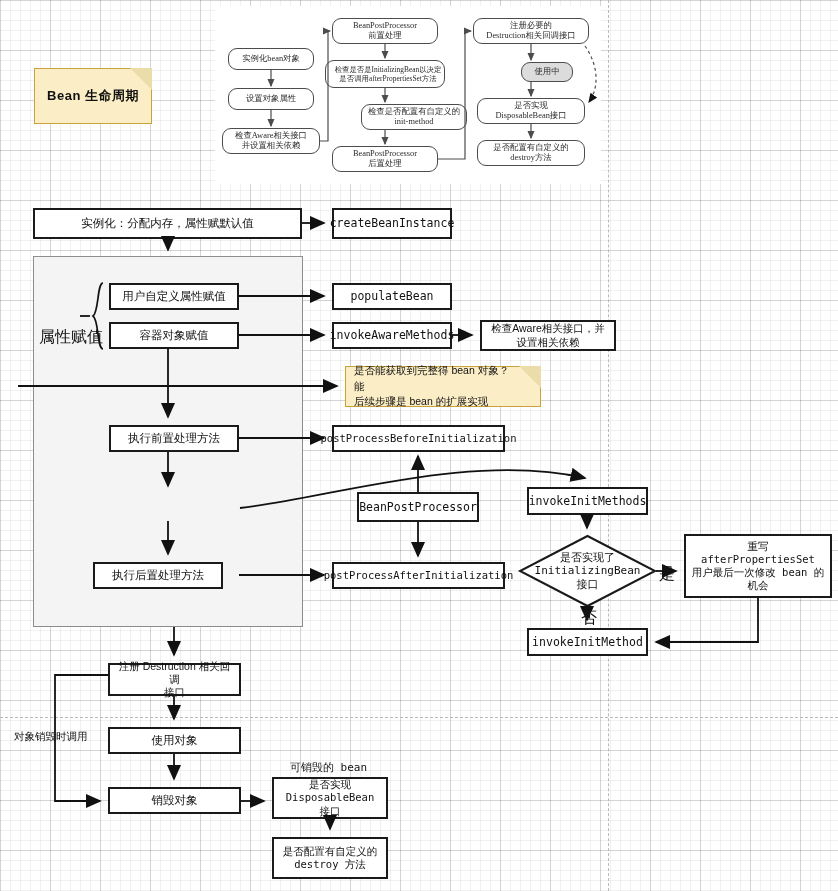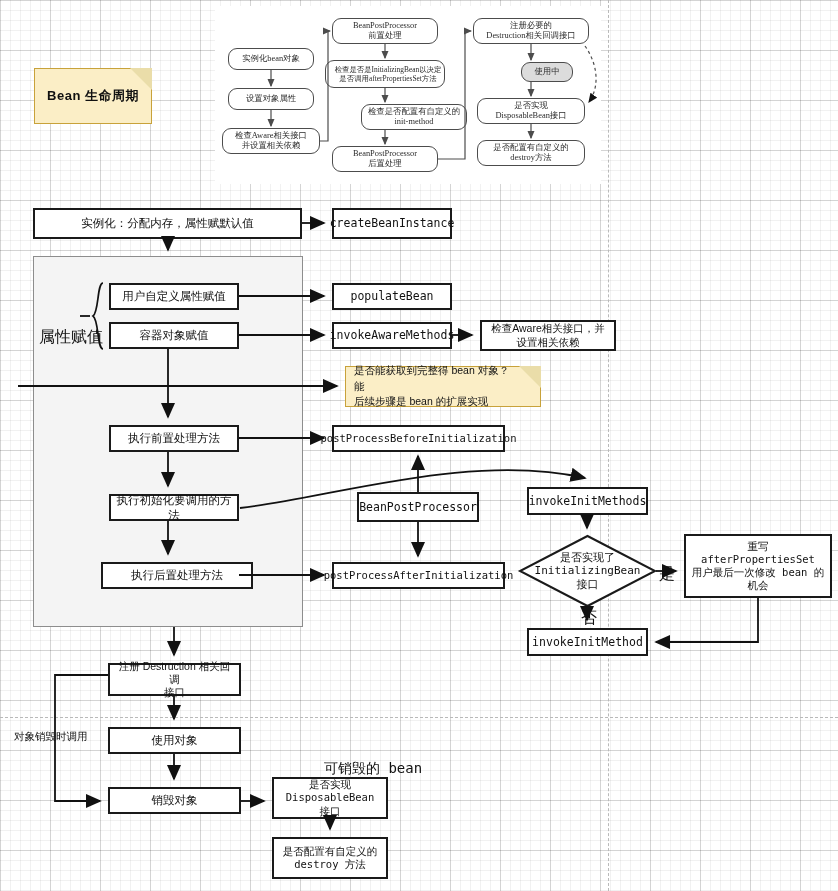--- a/index.html
+++ b/index.html
@@ -177,24 +177,23 @@
 
   <div class="note" style="left:345px;top:366px;width:196px;height:41px;">
     <span class="fold"></span>
     <span class="note-body" style="white-space:pre-line;">是否能获取到完整得 bean 对象？能
 后续步骤是 bean 的扩展实现</span>
   </div>
 
   <div class="node" style="left:109px;top:425px;width:130px;height:27px;">执行前置处理方法</div>
   <div class="node mono" style="left:332px;top:425px;width:173px;height:27px;font-size:10.5px;">postProcessBeforeInitialization</div>
 
-  <div class="node" style="left:109px;top:494px;width:130px;height:27px;">执行初始化要调用的方法</div>
   <div class="node mono" style="left:357px;top:492px;width:122px;height:30px;">BeanPostProcessor</div>
 
-  <div class="node" style="left:101px;top:562px;width:152px;height:27px;">执行后置处理方法</div>
+  <div class="node" style="left:93px;top:562px;width:130px;height:27px;">执行后置处理方法</div>
   <div class="node mono" style="left:332px;top:562px;width:173px;height:27px;font-size:10.5px;">postProcessAfterInitialization</div>
 
   <div class="node mono" style="left:527px;top:487px;width:121px;height:28px;">invokeInitMethods</div>
 
   <div class="diamond" style="left:519px;top:535px;width:137px;height:72px;">
     <svg class="ov" width="137" height="72">
       <polygon points="68.5,1 136,36 68.5,71 1,36" fill="#ffffff" stroke="#1a1a1a" stroke-width="2"></polygon>
     </svg>
     <div class="dlabel" style="white-space:pre-line;">是否实现了
 InitializingBean
@@ -213,21 +212,21 @@
 
   <div class="node" style="left:108px;top:663px;width:133px;height:33px;white-space:pre-line;font-size:10.5px;">注册 Destruction 相关回调
 接口</div>
 
   <div class="node" style="left:108px;top:727px;width:133px;height:27px;">使用对象</div>
 
   <div class="node" style="left:108px;top:787px;width:133px;height:27px;">销毁对象</div>
 
   <div class="label" style="left:14px;top:730px;font-size:10.5px;">对象销毁时调用</div>
 
-  <div class="label mono" style="left:290px;top:760px;font-size:14px;margin-left:34px;">可销毁的 bean</div>
+  <div class="label mono" style="left:290px;top:760px;font-size:11px;">可销毁的 bean</div>
 
   <div class="node mono" style="left:272px;top:777px;width:116px;height:42px;white-space:pre-line;font-size:10.5px;">是否实现
 DisposableBean 接口</div>
 
   <div class="node mono" style="left:272px;top:837px;width:116px;height:42px;white-space:pre-line;font-size:10.5px;">是否配置有自定义的
 destroy 方法</div>
 
   <svg class="ov" width="838" height="891">
     <defs>
       <marker id="ar" markerWidth="9" markerHeight="9" refX="8" refY="4" orient="auto">

